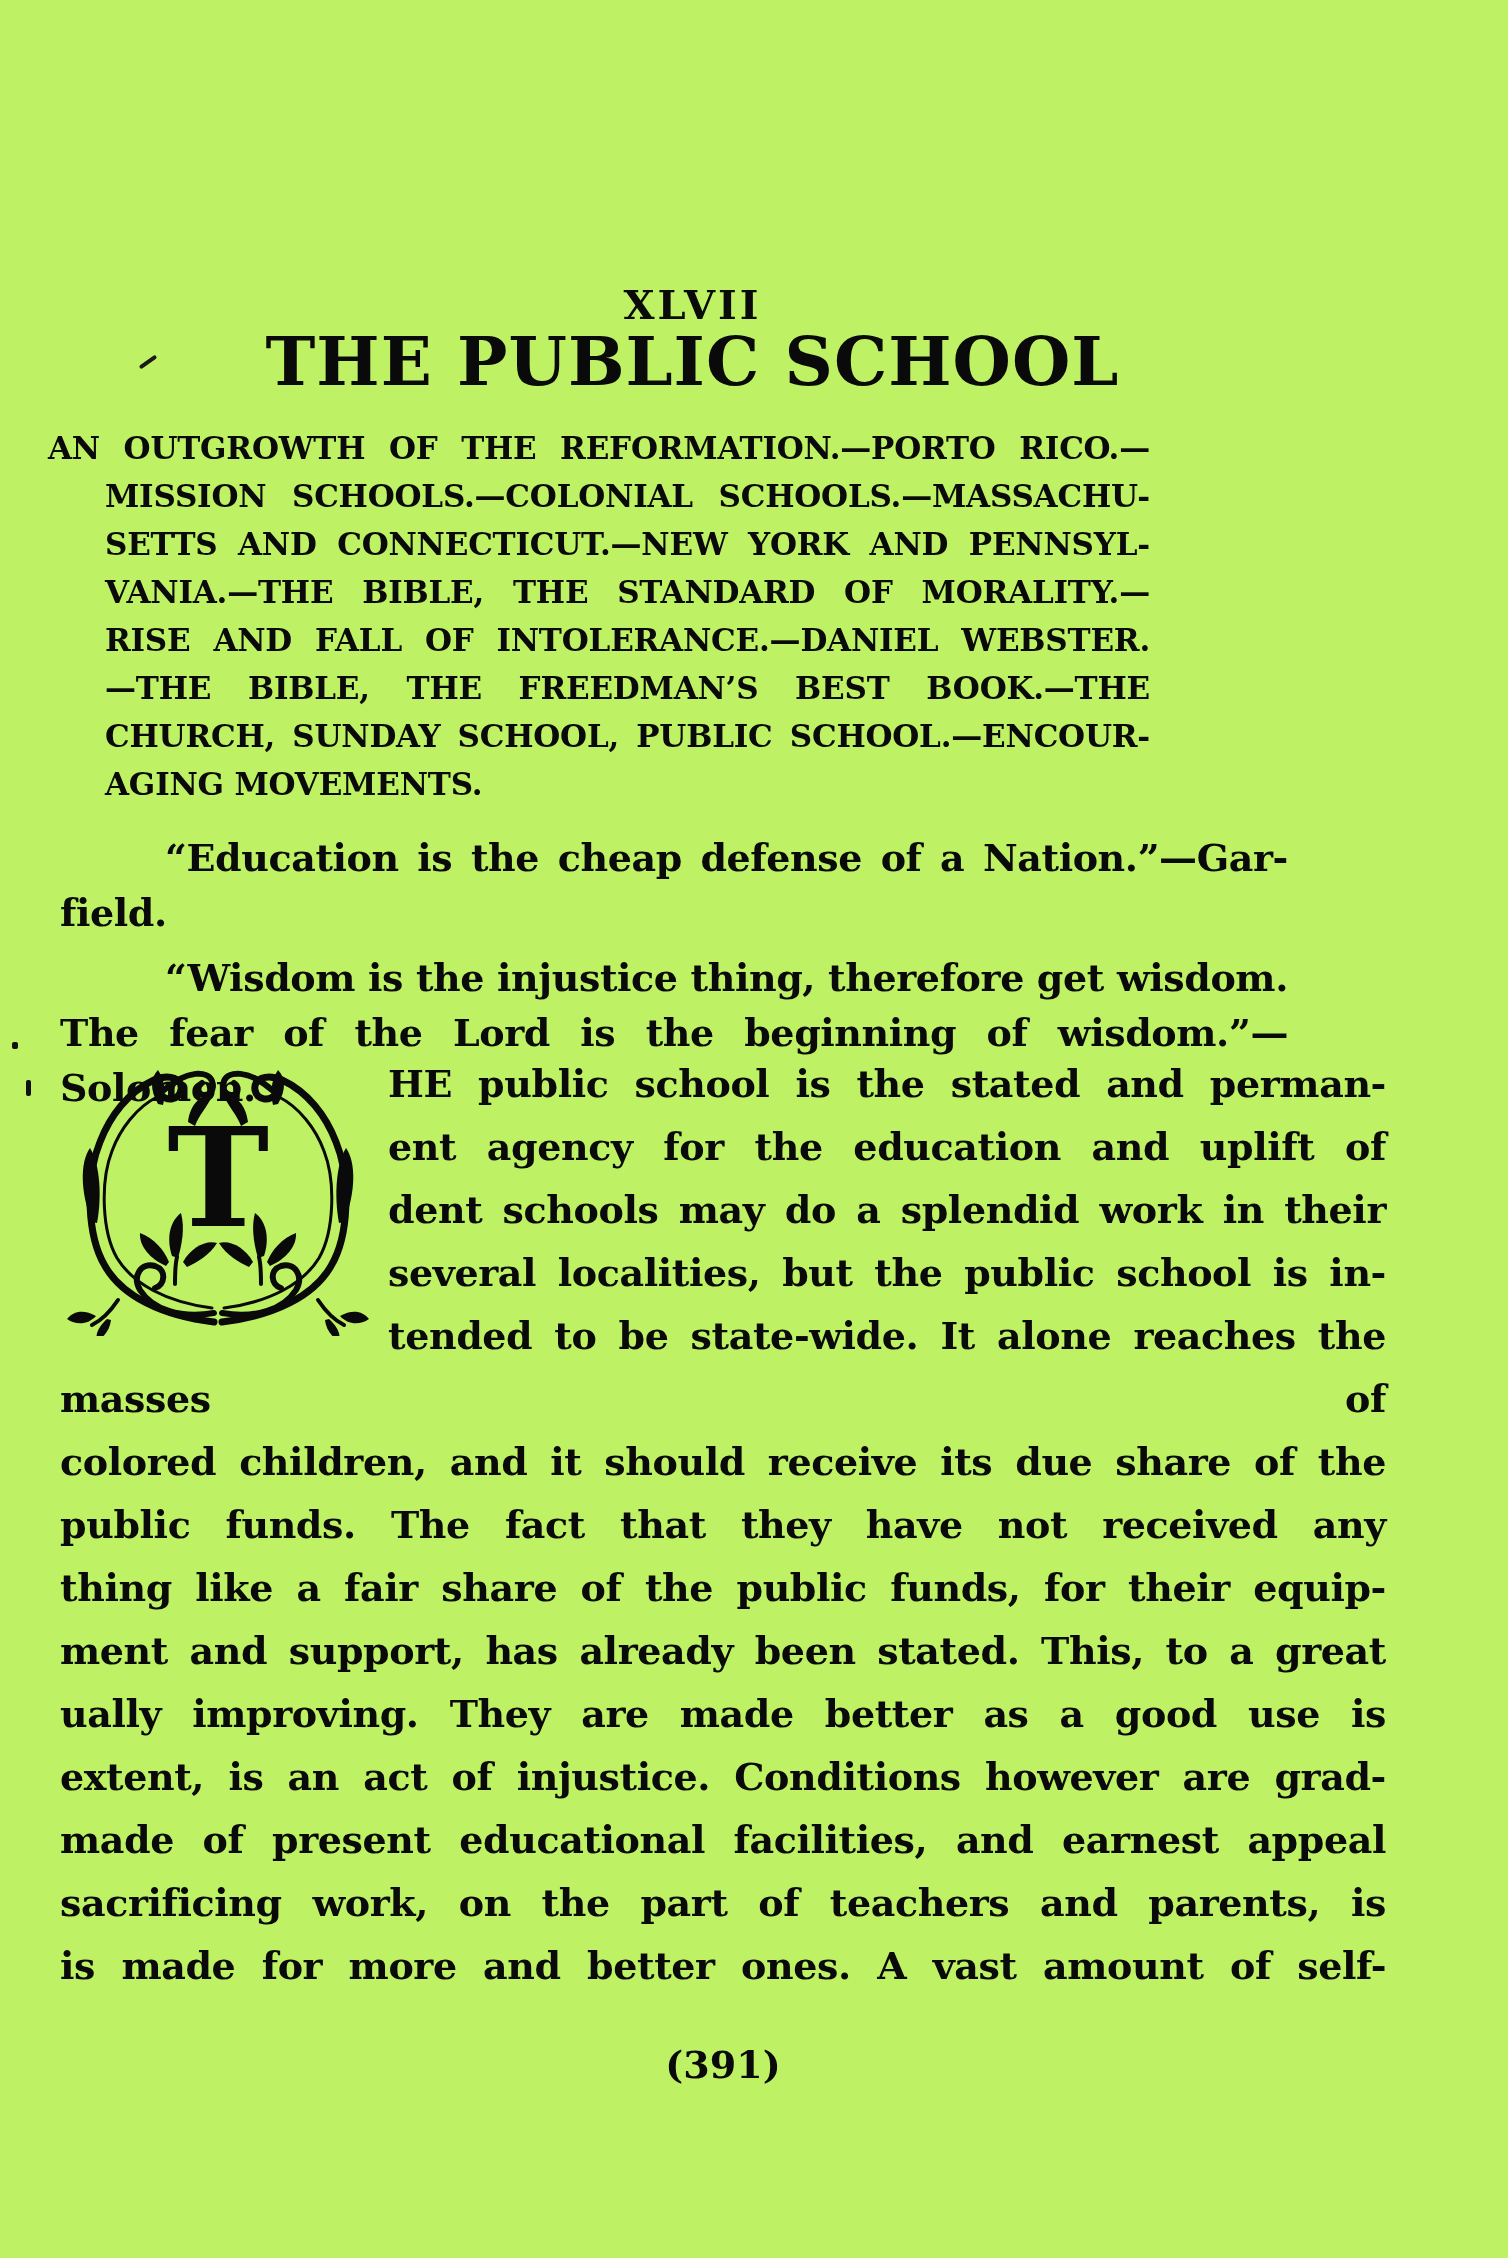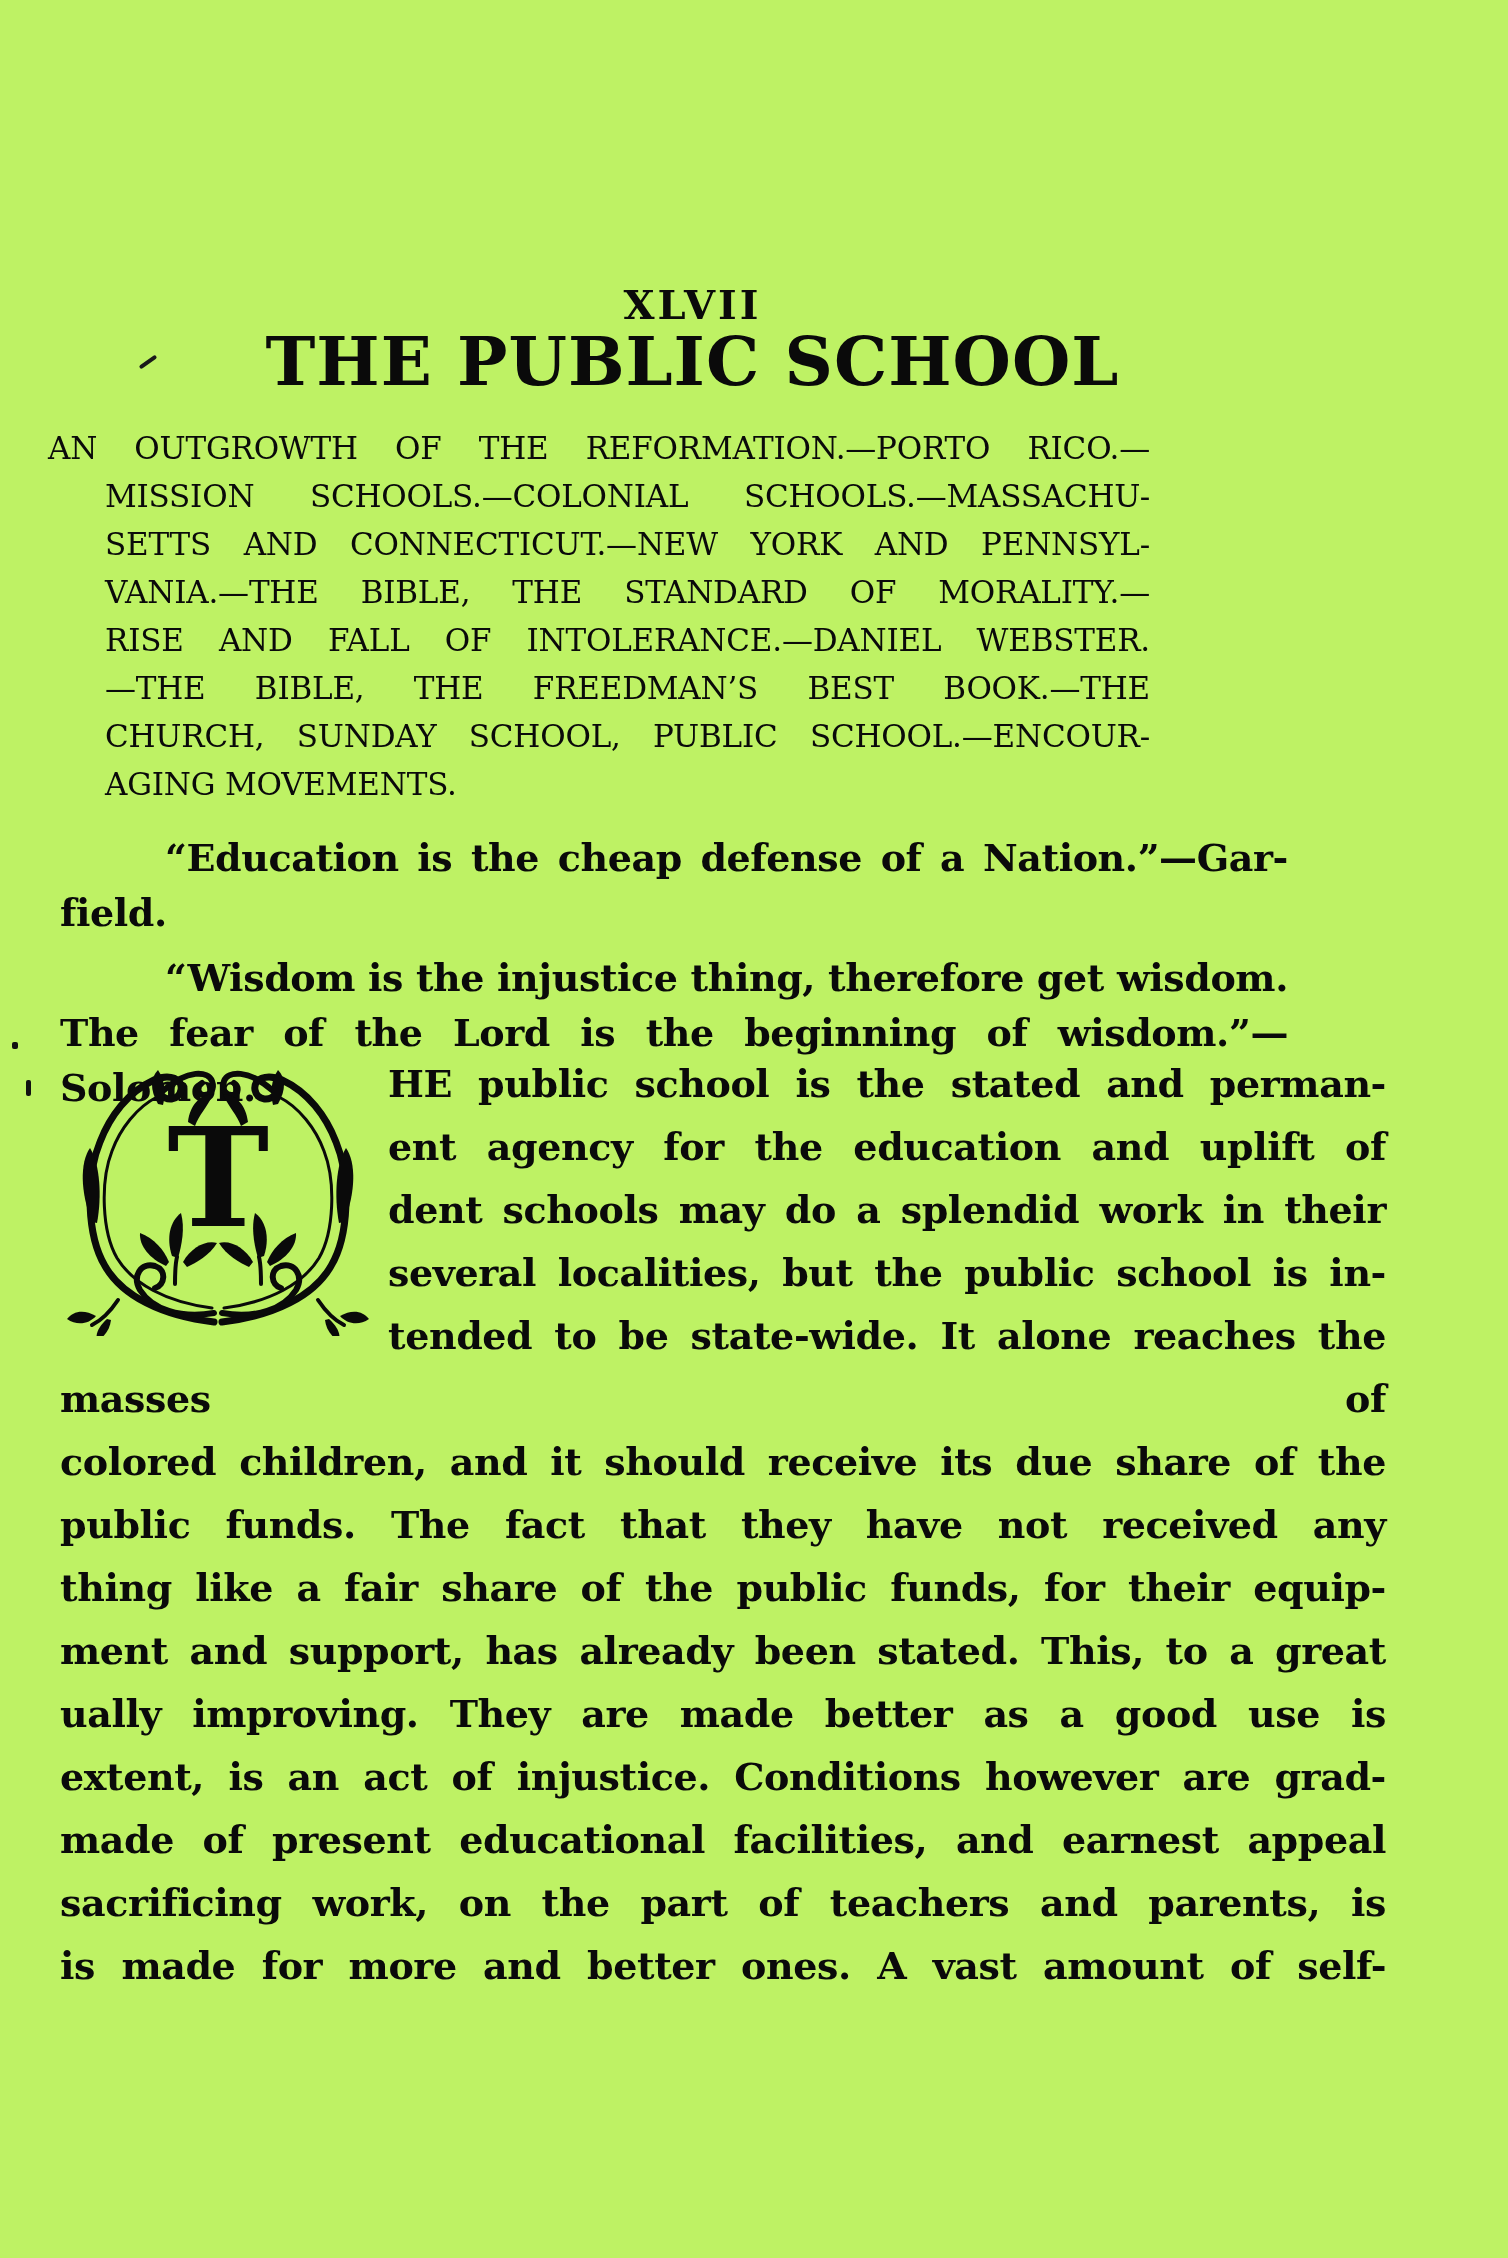--- a/index.html
+++ b/index.html
@@ -22,21 +22,21 @@
   }
   .scan-tick{
     position:absolute;left:138px;top:360px;width:20px;height:4px;
     background:#1a1a1a;transform:rotate(-35deg);border-radius:2px;
   }
   .speck1{position:absolute;left:12px;top:1042px;width:6px;height:7px;background:#111;border-radius:2px;}
   .speck2{position:absolute;left:26px;top:1080px;width:5px;height:16px;background:#111;border-radius:2px;}
 
   .summary{
     position:absolute;left:48px;top:424px;width:1102px;
-    font-size:31px;font-weight:normal;line-height:48px;letter-spacing:-0.2px;
+    font-size:31px;font-weight:bold;line-height:48px;letter-spacing:-0.2px;
   }
   .sline{text-align:justify;text-align-last:justify;}
   .sline.hang{padding-left:57px;}
   .sline.endline{text-align-last:left;}
 
   .quotes{
     position:absolute;left:60px;top:830px;width:1228px;
     font-size:38px;font-weight:600;line-height:55px;letter-spacing:-0.4px;
   }
   .qline{text-align:justify;text-align-last:justify;}
@@ -132,14 +132,15 @@
     <div class="bline">public funds.  The fact that they have not received any</div>
     <div class="bline">thing like a fair share of the public funds, for their equip-</div>
     <div class="bline">ment and support, has already been stated.  This, to a great</div>
     <div class="bline">ually improving.  They are made better as a good use is</div>
     <div class="bline">extent, is an act of injustice. Conditions however are grad-</div>
     <div class="bline">made of present educational facilities, and earnest appeal</div>
     <div class="bline">sacrificing work, on the part of teachers and parents, is</div>
     <div class="bline">is made for more and better ones.  A vast amount of self-</div>
   </div>
 
+  <div class="page-number">(391)</div>
 
 </div>
 
 </body></html>

